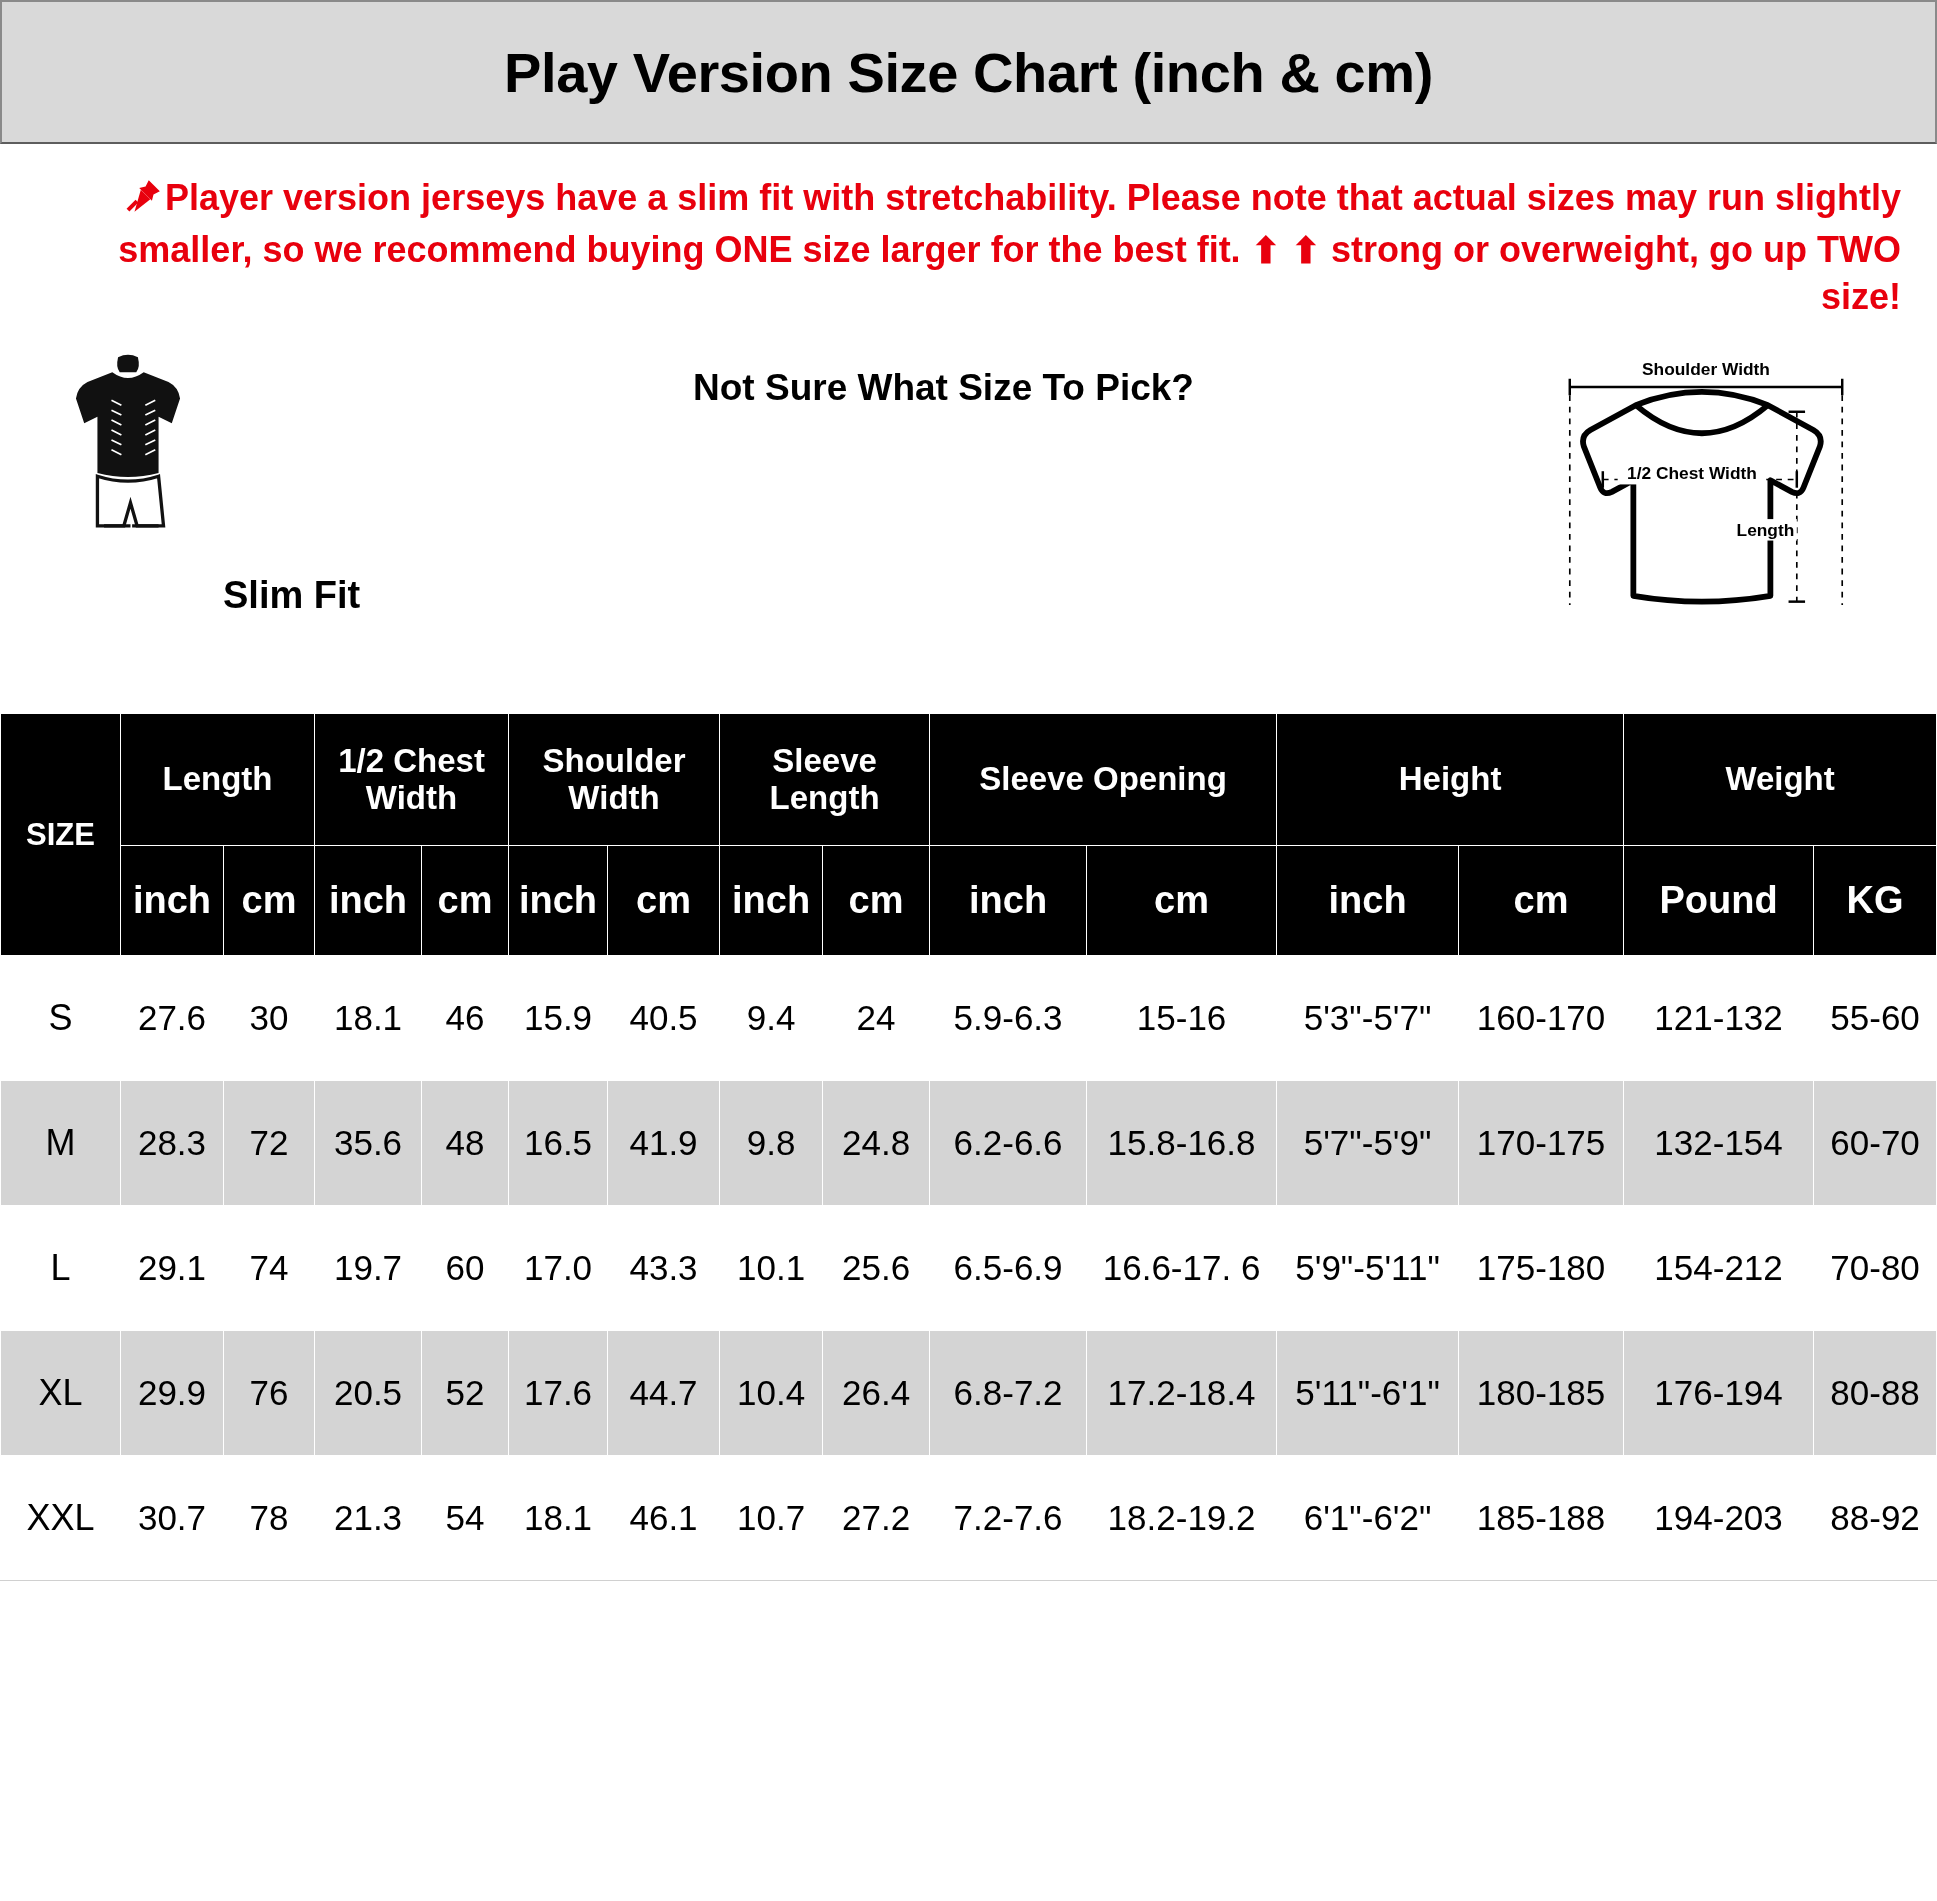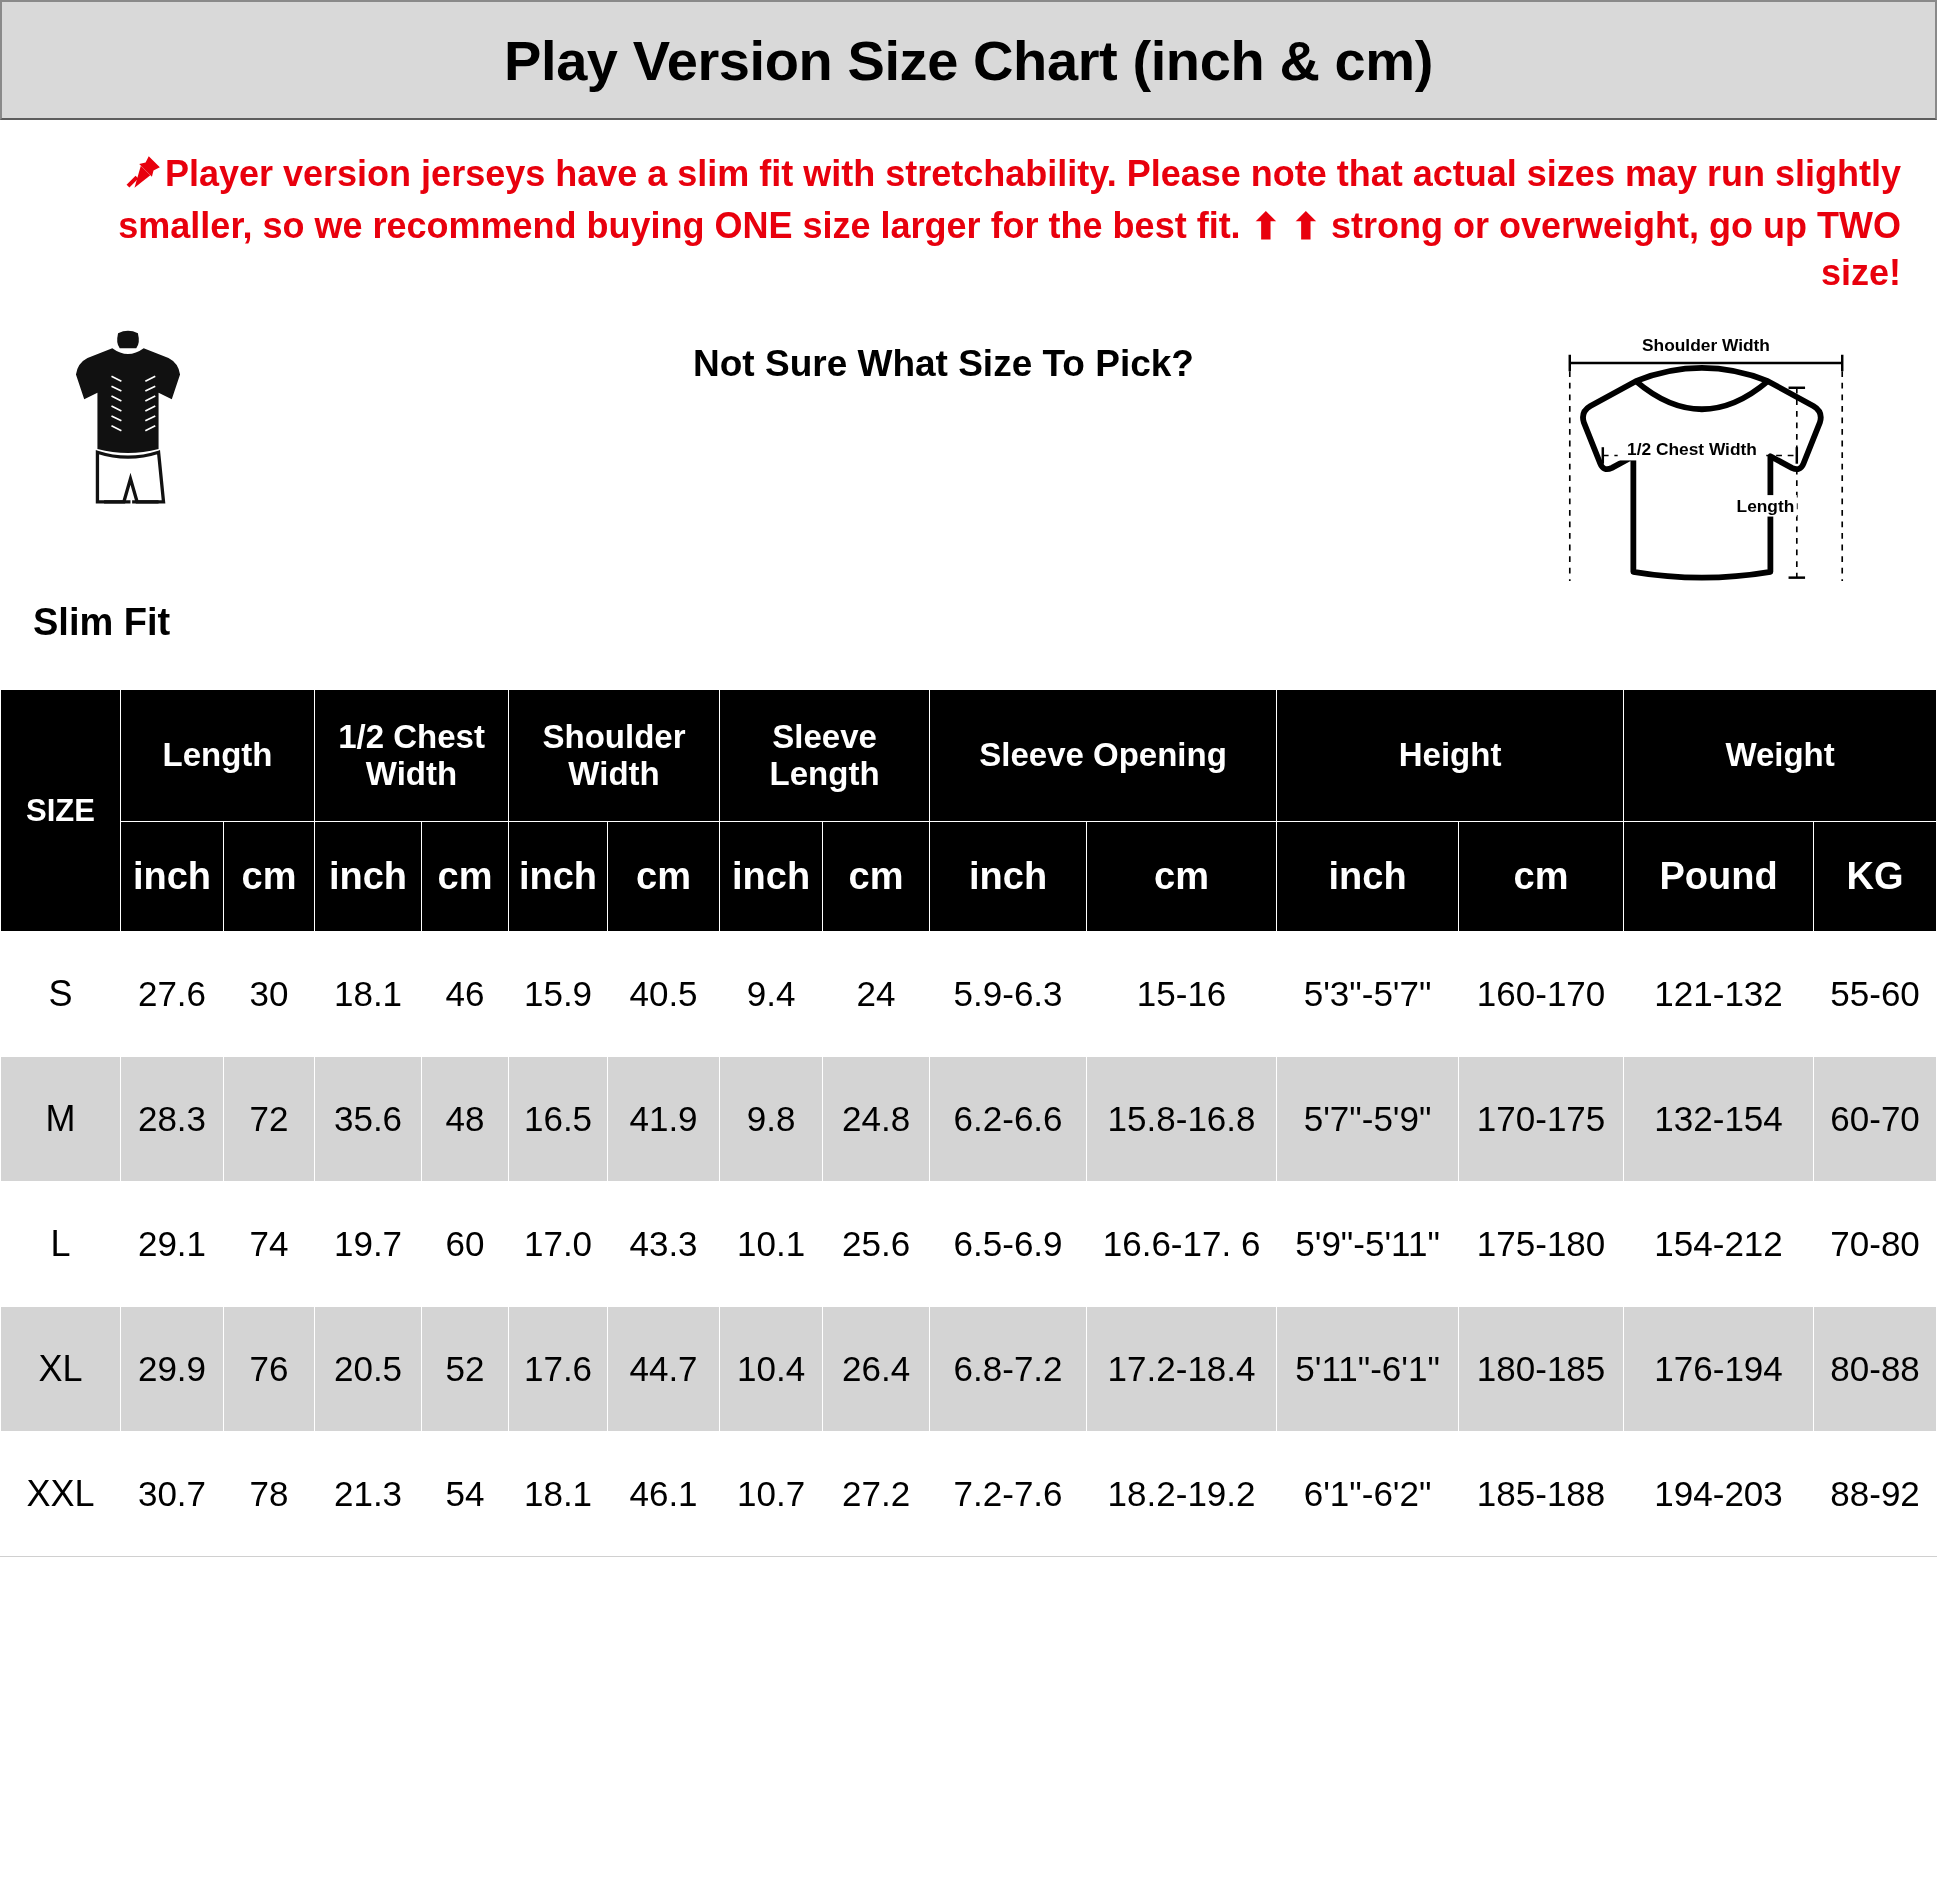--- a/index.html
+++ b/index.html
@@ -20,21 +20,21 @@
     box-sizing: border-box;
     position: relative;
     overflow: hidden;
   }
 
   
   .title-bar {
     background: #d9d9d9;
     border: 2.5px solid #8a8a8a;
     border-bottom: 2.5px solid #5d5d5d;
-    height: 120px;
+    height: 144px;
     display: flex;
     align-items: center;
     justify-content: center;
     box-sizing: border-box;
   }
   .title-bar .title {
     font-size: 56px;
     font-weight: bold;
     letter-spacing: -0.4px;
     color: #000;
@@ -71,22 +71,22 @@
   .mid {
     display: flex;
     align-items: flex-start;
     padding: 16.5px 33px 0 33px;
     box-sizing: border-box;
     height: 388px;
   }
   .mid-left {
     width: 347px;
     display: flex;
-    flex-direction: column;
-    align-items: flex-start;
+    flex-direction: row;
+    align-items: flex-end;
     padding-top: 15px;
     flex: 0 0 auto;
   }
   .slim-label {
     font-size: 38px;
     font-weight: bold;
     margin-top: 8.3px;
   }
   .mid-center {
     flex: 1 1 auto;

